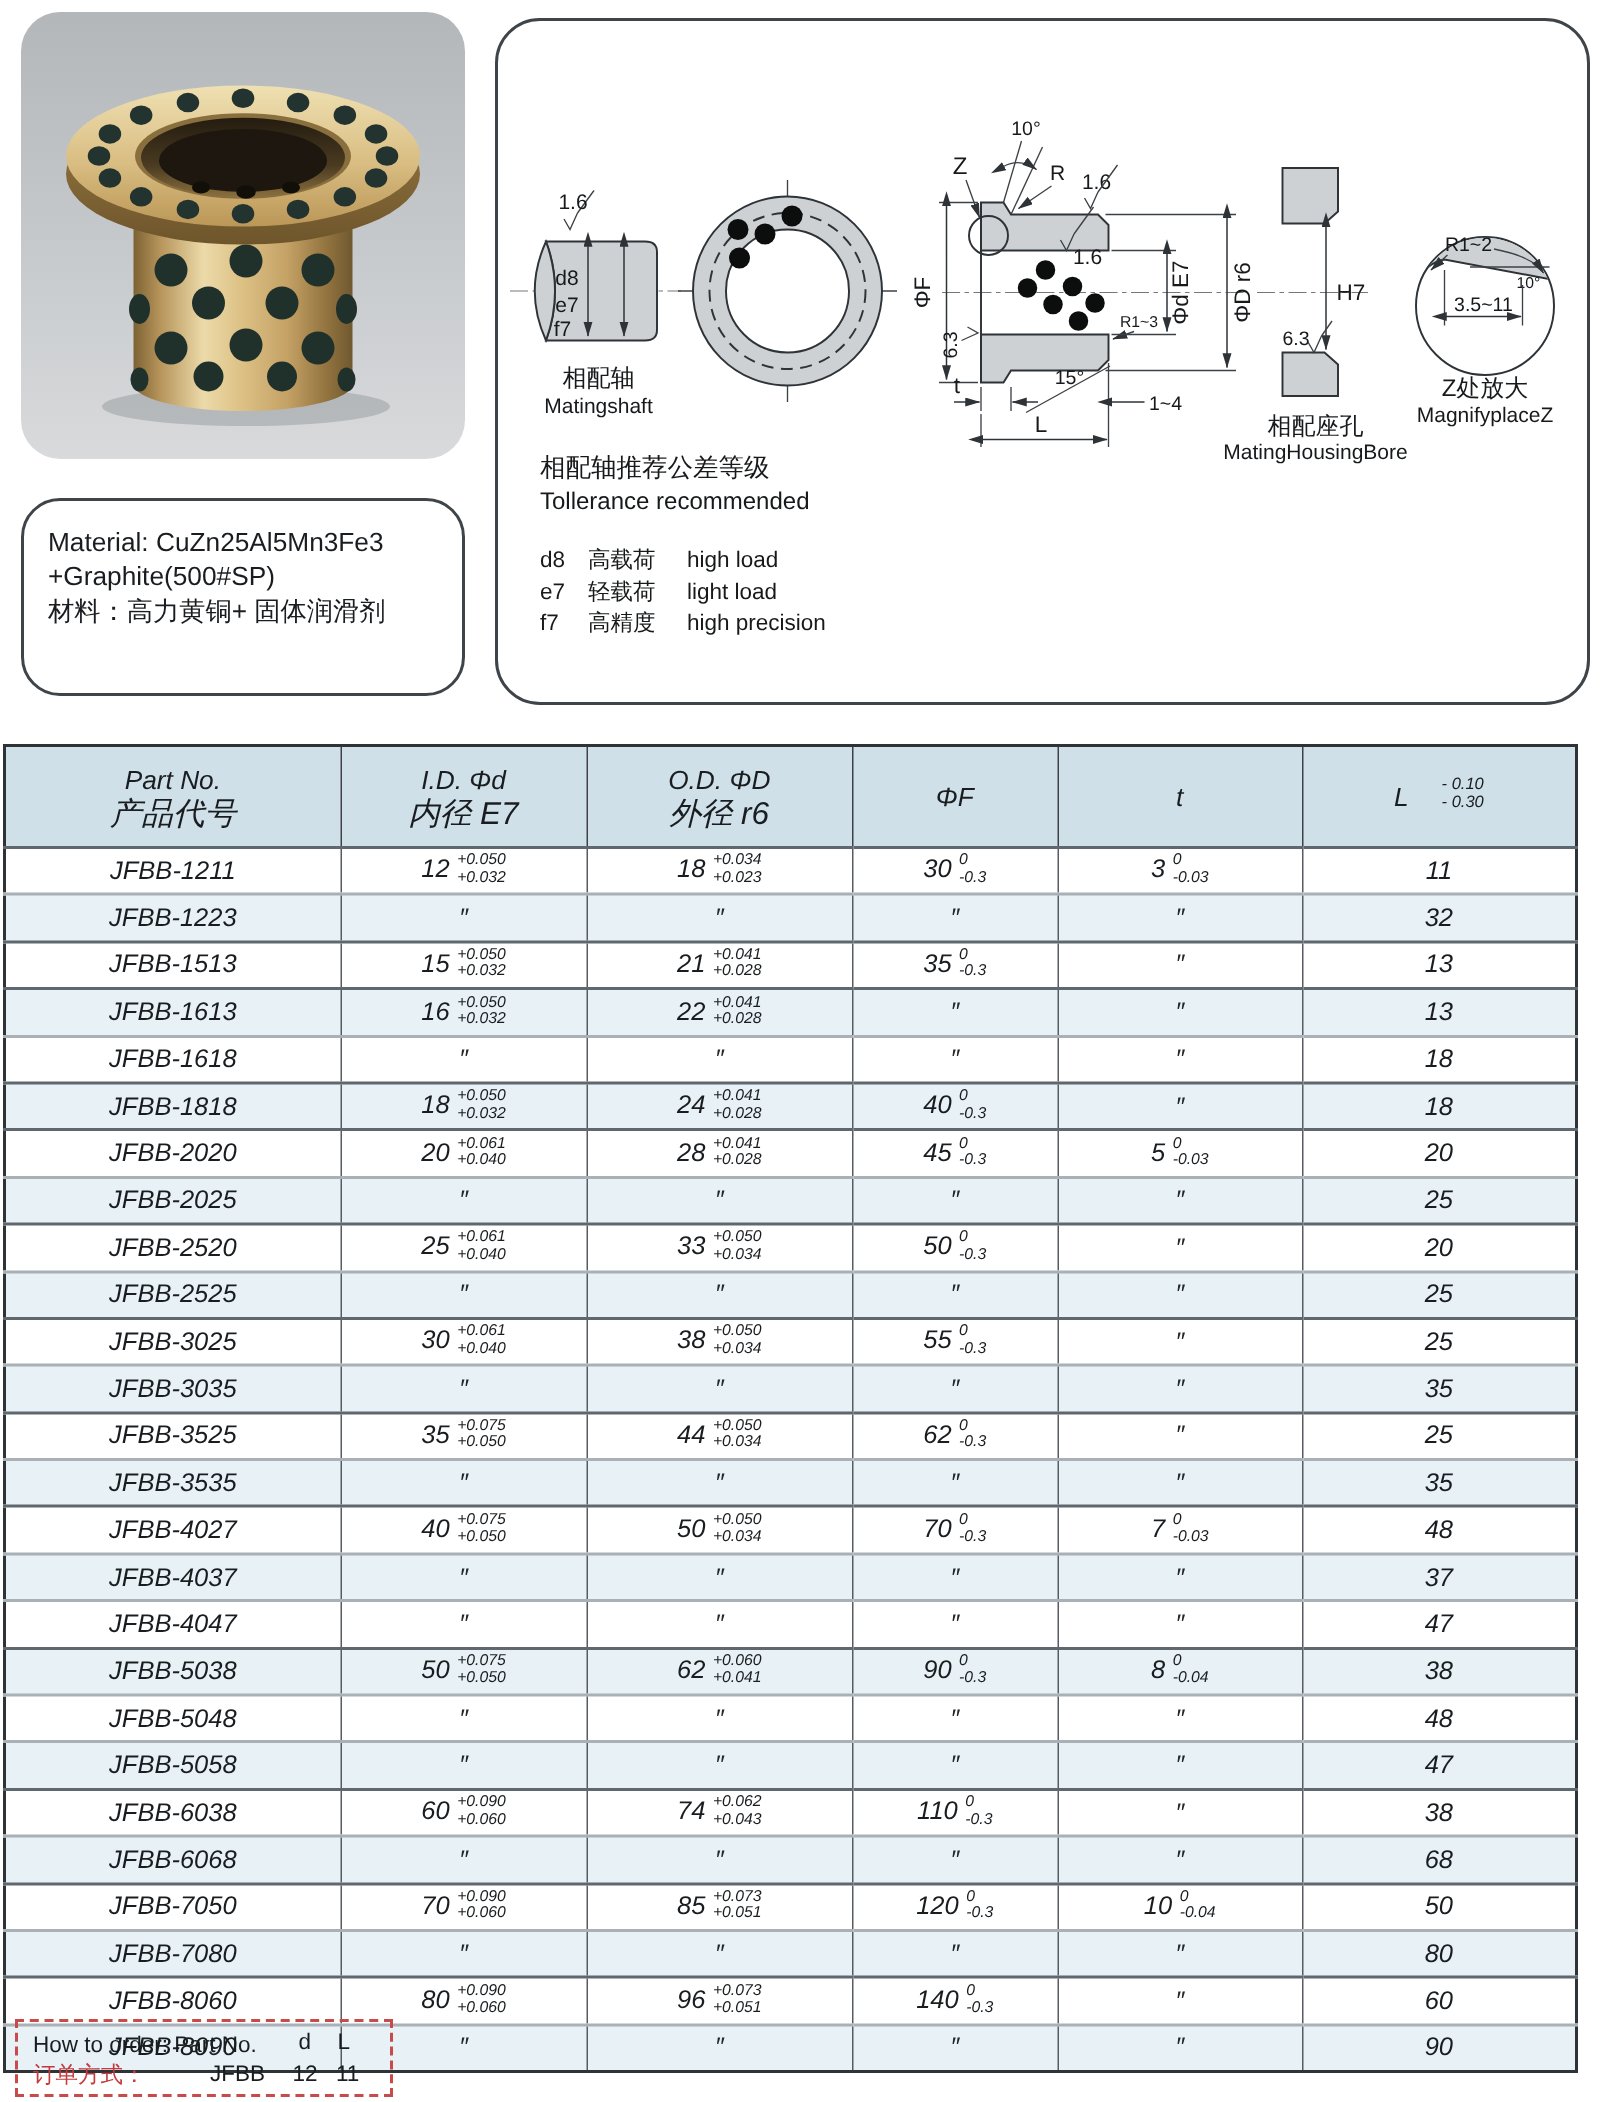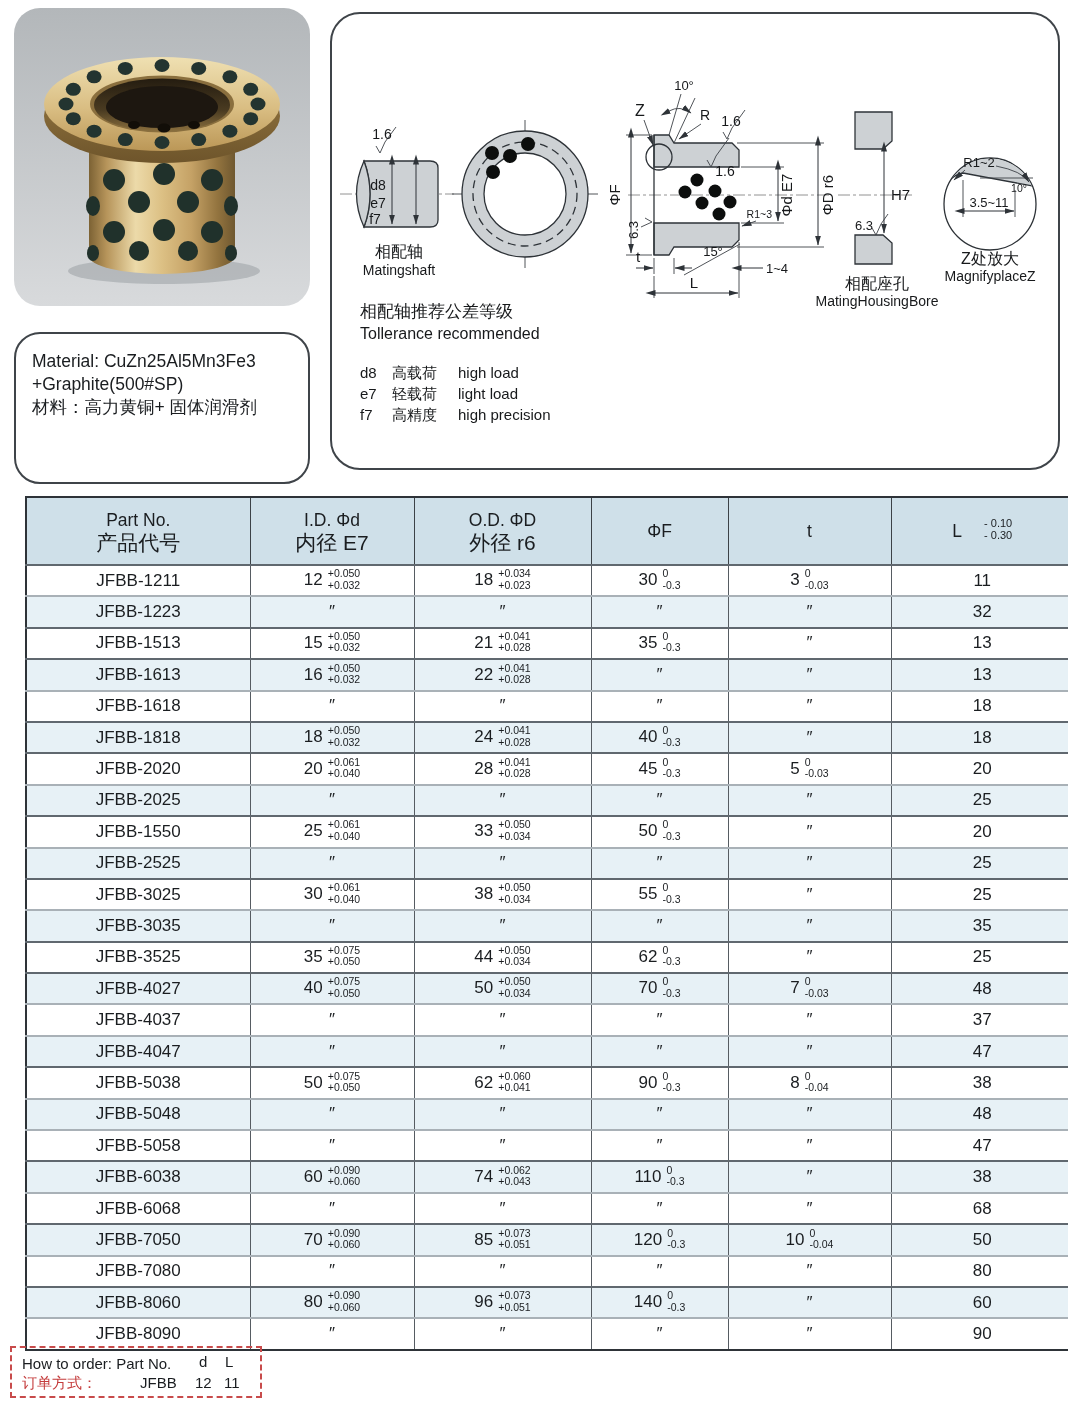--- a/index.html
+++ b/index.html
@@ -5,40 +5,40 @@
   html,body{margin:0;padding:0;}
   body{
     width:1068px;height:1401px;position:relative;background:#ffffff;
     font-family:"Liberation Sans","DejaVu Sans",sans-serif;color:#1a1d20;
     overflow:hidden;
   }
   
   .photo-panel{position:absolute;left:14px;top:8px;width:296px;height:298px;border-radius:26px;overflow:hidden;}
   
   .material-box{
-    position:absolute;left:14px;top:332px;width:296px;height:152px;box-sizing:border-box;
+    position:absolute;left:14px;top:332px;width:296px;height:132px;box-sizing:border-box;
     border:2px solid #3f4449;border-radius:26px;padding:16px 10px 0 16px;
     font-size:17.5px;line-height:23px;
   }
   
   .drawing-box{
     position:absolute;left:330px;top:12px;width:730px;height:458px;box-sizing:border-box;
     border:2px solid #3f4449;border-radius:30px;overflow:hidden;
   }
   .dwg{display:block;width:726px;height:454px;}
   .dwg .ol{fill:var(--drawing-fill,#cdd1d4);stroke:#2e3338;stroke-width:1.3;}
   .dwg .ln{fill:none;stroke:#2e3338;stroke-width:1.3;}
   .dwg .dim{fill:none;stroke:#2e3338;stroke-width:1;}
   .dwg .thin{fill:none;stroke:#3c4146;stroke-width:0.9;}
   .dwg .cl{fill:none;stroke:#777;stroke-width:0.8;stroke-dasharray:12 3 3 3;}
   .dwg text{fill:#17191b;}
   .dwg .t10{font-size:10.5px;} .dwg .t13{font-size:13px;} .dwg .t14{font-size:14px;}
   .dwg .t15{font-size:15px;} .dwg .t16{font-size:16px;} .dwg .t17{font-size:17px;}
   
-  .table-wrap{position:absolute;left:25px;top:496px;width:938px;}
+  .table-wrap{position:absolute;left:2px;top:496px;width:938px;font-style:italic;}
   table.parts{width:1048px;border-collapse:collapse;table-layout:fixed;border:2.5px solid #2e3338;}
   table.parts thead th{
     background:var(--table-header-bg,#cfe0e9);height:66px;font-weight:normal;
     border-left:1.5px solid #3c4247;text-align:center;vertical-align:middle;padding:0;
   }
   table.parts thead th:first-child{border-left:none;}
   table.parts thead{border-bottom:2.5px solid #2e3338;}
   .th1{font-size:17.5px;line-height:21px;}
   .th2{font-size:21px;line-height:20px;margin-top:2px;}
   .lwrap{display:flex;align-items:center;justify-content:center;}
@@ -469,21 +469,21 @@
         </tr>
         <tr>
           <td>JFBB-2025</td>
           <td class="ditto">″</td>
           <td class="ditto">″</td>
           <td class="ditto">″</td>
           <td class="ditto">″</td>
           <td>25</td>
         </tr>
         <tr class="group-start">
-          <td>JFBB-1550</td>
+          <td>JFBB-2520</td>
           <td><span class="num">25</span><span class="tolstack">
               <span>+0.061</span>
               <span>+0.040</span>
             </span></td>
           <td><span class="num">33</span><span class="tolstack">
               <span>+0.050</span>
               <span>+0.034</span>
             </span></td>
           <td><span class="num">50</span><span class="tolstack">
               <span>0</span>
@@ -534,20 +534,28 @@
           <td><span class="num">44</span><span class="tolstack">
               <span>+0.050</span>
               <span>+0.034</span>
             </span></td>
           <td><span class="num">62</span><span class="tolstack">
               <span>0</span>
               <span>-0.3</span>
             </span></td>
           <td class="ditto">″</td>
           <td>25</td>
+        </tr>
+        <tr>
+          <td>JFBB-3535</td>
+          <td class="ditto">″</td>
+          <td class="ditto">″</td>
+          <td class="ditto">″</td>
+          <td class="ditto">″</td>
+          <td>35</td>
         </tr>
         <tr class="group-start">
           <td>JFBB-4027</td>
           <td><span class="num">40</span><span class="tolstack">
               <span>+0.075</span>
               <span>+0.050</span>
             </span></td>
           <td><span class="num">50</span><span class="tolstack">
               <span>+0.050</span>
               <span>+0.034</span>

